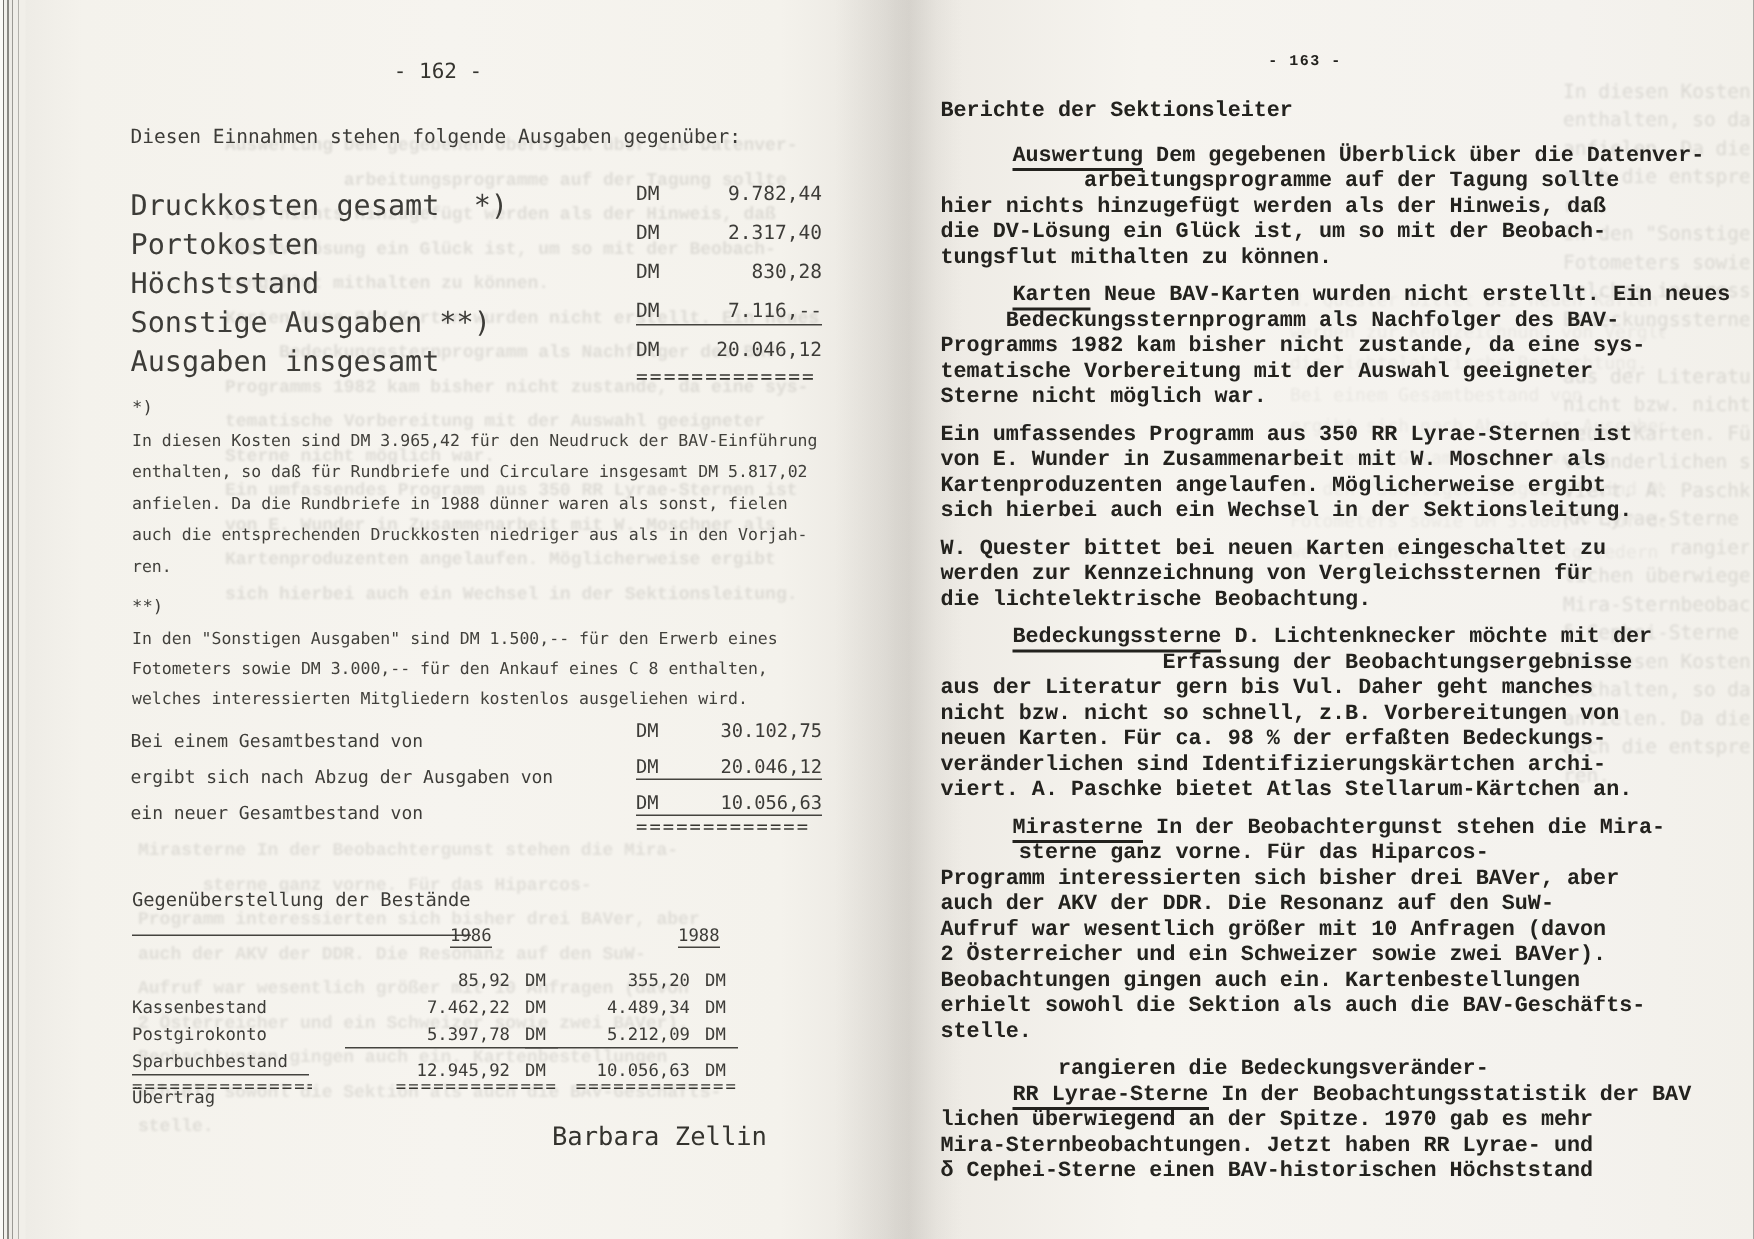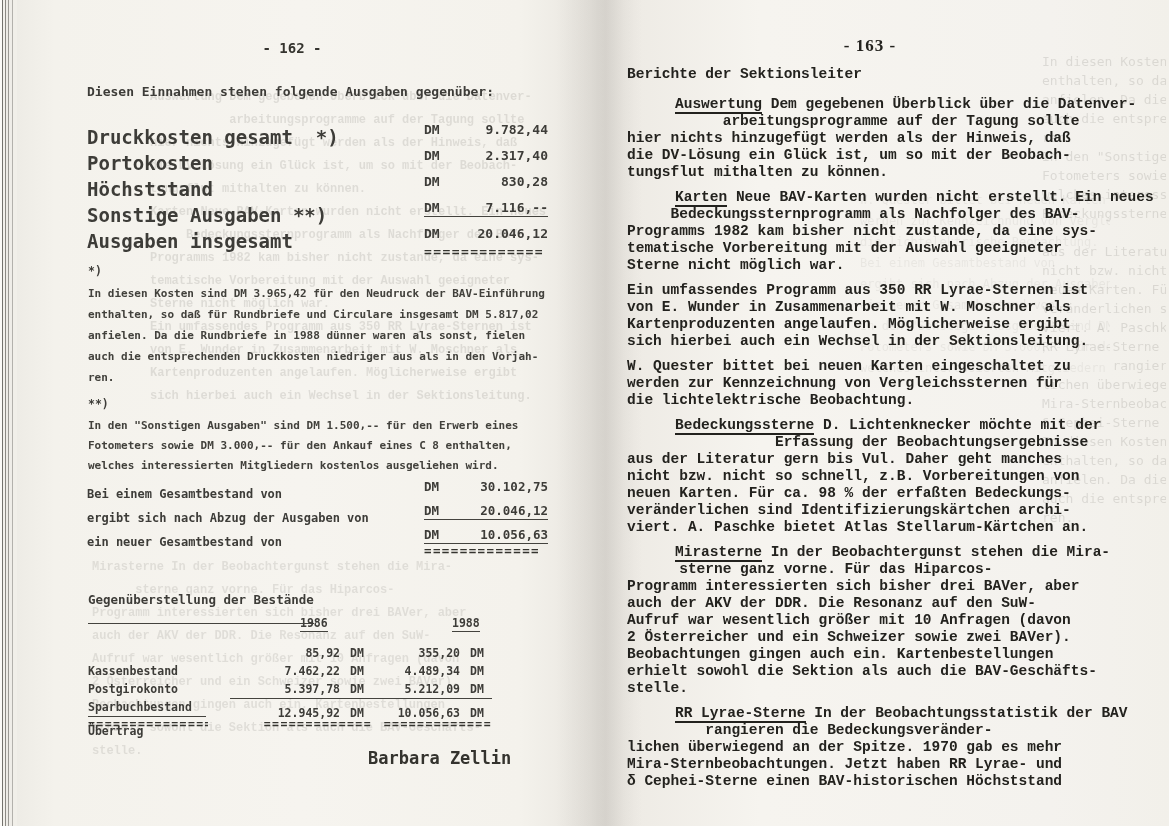--- a/index.html
+++ b/index.html
@@ -6,21 +6,21 @@
   .scan{
     position:relative;width:1169px;height:826px;overflow:hidden;
     background:linear-gradient(90deg,#ebe9e3 0px,#f4f2ec 55px,#f6f4ef 300px,#f4f2ec 520px,#e8e5df 597px,#eeebe5 635px,#f6f4ef 760px,#f4f2ee 1050px,#f2f0ea 1169px);
     font-family:"DejaVu Sans Mono",monospace;color:#3d3c38;
   }
   .abs{position:absolute;}
   .binding{left:0;top:0;width:17px;height:826px;
     background:linear-gradient(90deg,#fbfaf7 0px,#fbfaf7 2px,#74726d 2px,#74726d 3px,#f2f0eb 3px,#f2f0eb 5px,#8b8984 5px,#8b8984 6px,#edebe6 6px,#edebe6 8px,#9b9994 8px,#9b9994 9px,#efede8 9px,#efede8 12px,#b3b1ac 12px,#b3b1ac 13px,#f1efe9 13px,#f1efe9 17px);}
   .gutter{left:556px;top:0;width:86px;height:826px;
     background:linear-gradient(90deg,rgba(70,65,58,0) 0%,rgba(70,65,58,0.07) 40%,rgba(70,65,58,0.12) 58%,rgba(70,65,58,0.04) 80%,rgba(70,65,58,0) 100%);}
-  .page{position:absolute;inset:0;font-weight:bold;}
+  .page{position:absolute;inset:0;}
 
   
   .lp-num{left:237px;top:40px;width:110px;text-align:center;font-size:14px;color:#35342f;}
   .lp-intro{left:87px;top:84px;font-size:13px;white-space:pre;}
   .exp-list{left:87px;top:122px;width:461px;height:150px;}
   .exp-row{position:absolute;left:0;width:100%;height:26px;}
   .exp-label{position:absolute;left:0;top:4px;font-size:19px;white-space:pre;}
   .amt{position:absolute;left:337px;top:0;width:124px;display:flex;justify-content:space-between;font-size:13px;white-space:pre;}
   .ul{border-bottom:1.6px solid #44433e;padding-bottom:1px;}
   .rule13{position:absolute;left:337px;width:124px;font-size:13px;letter-spacing:1.4px;white-space:nowrap;overflow:hidden;color:#35342f;}
@@ -45,21 +45,21 @@
   .cell{position:absolute;top:2px;width:142px;display:flex;}
   .c1{left:142px;} .c2{left:262px;}
   .cell .val{flex:1;text-align:right;white-space:pre;}
   .cell .unit{width:22px;margin-left:10px;text-align:left;}
   .cell.ul{padding-bottom:2px;}
   .crule{position:absolute;letter-spacing:1.4px;white-space:nowrap;overflow:hidden;color:#35342f;}
   .sig{left:368px;top:748px;font-size:17px;color:#34332e;}
 
   
   .rp{font-family:"Liberation Mono",monospace;font-weight:700;color:#23221e;}
-  .rp-num{left:808px;top:36px;width:124px;text-align:center;font-size:17px;letter-spacing:1px;font-family:Liberation Serif, serif;}
+  .rp-num{left:808px;top:36px;width:124px;text-align:center;font-size:10px;letter-spacing:1px;}
   .rp-title{left:627px;top:66px;font-size:14.5px;white-space:pre;}
   .rp-sections{left:627px;top:96px;width:486px;}
   .rp-sec{margin-bottom:8px;}
   .rp-line{white-space:pre;font-size:14.5px;line-height:17px;}
   .rp-head{border-bottom:2px solid #23221e;padding-bottom:0px;margin-left:48px;}
 
   
   .ghost{position:absolute;white-space:pre;overflow:hidden;color:#55524b;filter:blur(0.7px);pointer-events:none;}
   .g1{left:150px;top:86px;width:408px;height:376px;font-size:12px;line-height:23px;opacity:0.14;font-family:"Liberation Mono",monospace;font-weight:700;}
   .g2{left:92px;top:556px;width:466px;height:205px;font-size:12px;line-height:23px;opacity:0.13;font-family:"Liberation Mono",monospace;font-weight:700;}
@@ -290,21 +290,21 @@
           <div class="rp-line">      sterne ganz vorne. Für das Hiparcos-</div>
           <div class="rp-line">Programm interessierten sich bisher drei BAVer, aber</div>
           <div class="rp-line">auch der AKV der DDR. Die Resonanz auf den SuW-</div>
           <div class="rp-line">Aufruf war wesentlich größer mit 10 Anfragen (davon</div>
           <div class="rp-line">2 Österreicher und ein Schweizer sowie zwei BAVer).</div>
           <div class="rp-line">Beobachtungen gingen auch ein. Kartenbestellungen</div>
           <div class="rp-line">erhielt sowohl die Sektion als auch die BAV-Geschäfts-</div>
           <div class="rp-line">stelle.</div>
         </div>
         <div class="rp-sec">
+          <div class="rp-line">         rangieren die Bedeckungsveränder-</div>
           <div class="rp-line"><span class="rp-head">RR Lyrae-Sterne</span><span> In der Beobachtungsstatistik der BAV</span></div>
-          <div class="rp-line">         rangieren die Bedeckungsveränder-</div>
           <div class="rp-line">lichen überwiegend an der Spitze. 1970 gab es mehr</div>
           <div class="rp-line">Mira-Sternbeobachtungen. Jetzt haben RR Lyrae- und</div>
           <div class="rp-line">δ Cephei-Sterne einen BAV-historischen Höchststand</div>
         </div>
       </div>
   </section>
 </div>
 
 </body></html>

